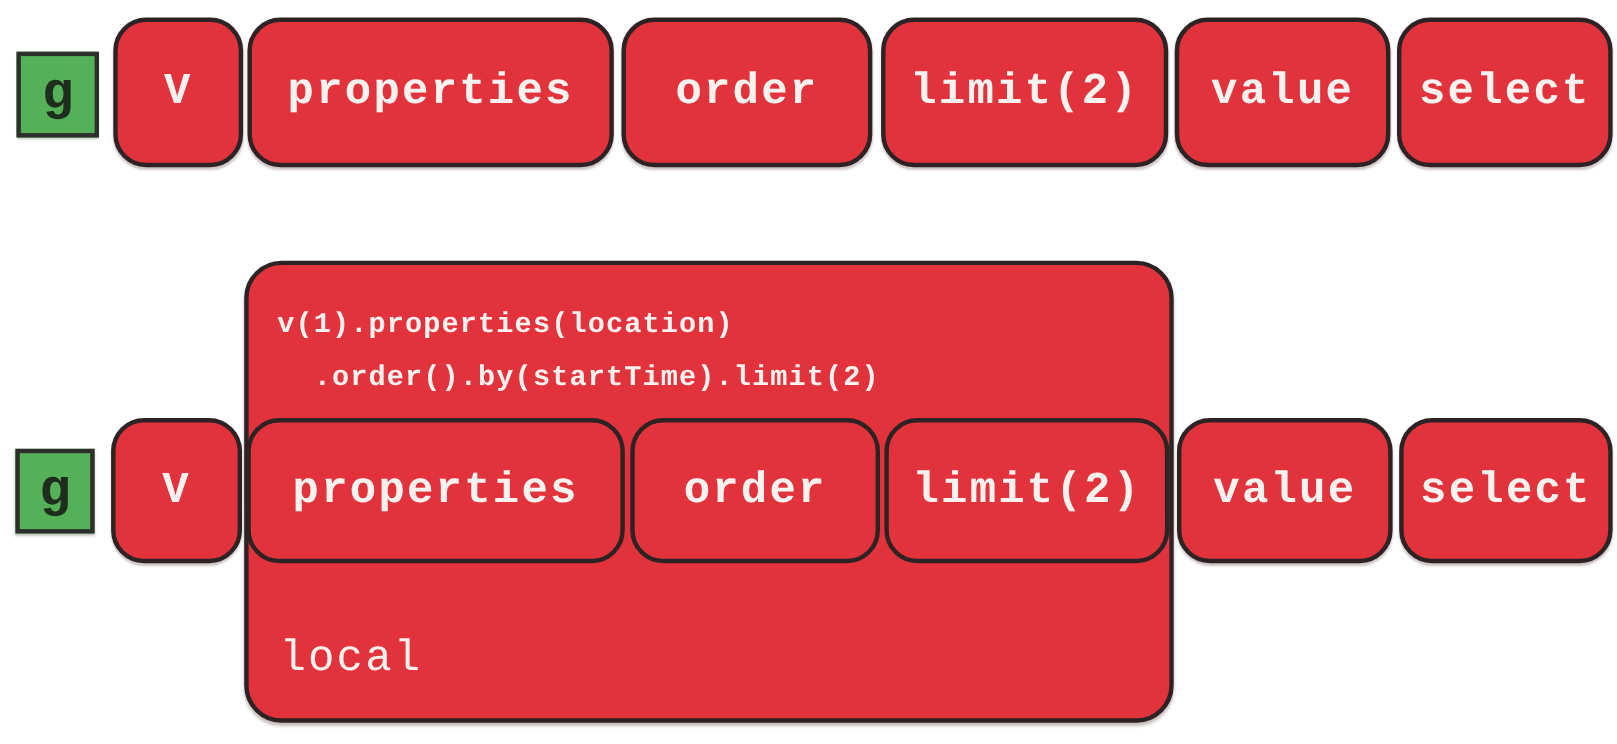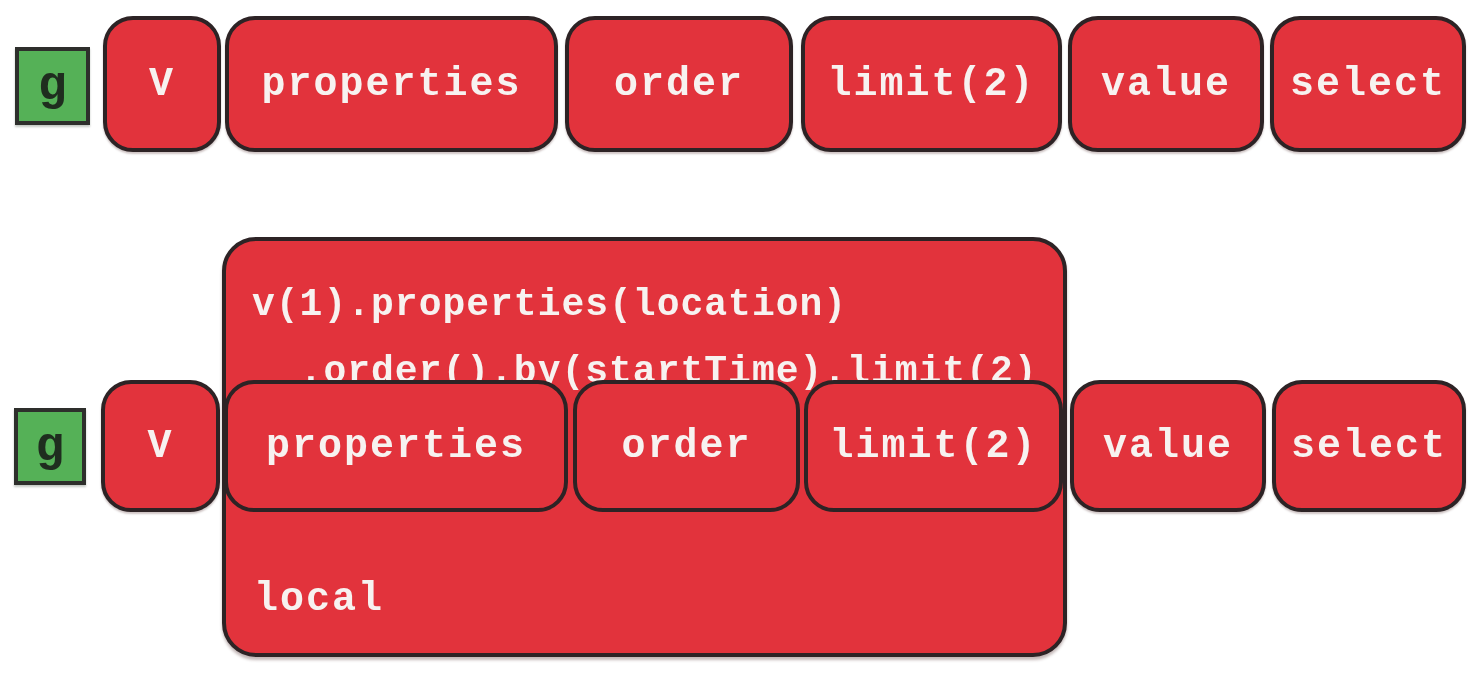--- a/index.html
+++ b/index.html
@@ -57,31 +57,31 @@
     border: 4px solid var(--box-border);
     border-radius: 34px;
     box-shadow: 0 3px 3px rgba(60,20,20,0.3);
   }
   .container-box .code {
     position: absolute;
     left: 26px;
     top: 30px;
     color: var(--text-light);
     font-weight: bold;
-    font-size: 38px;
-    line-height: 67px;
+    font-size: 26px;
+    line-height: 48px;
     white-space: pre;
     letter-spacing: 1px;
   }
   .container-box .scope-label {
     position: absolute;
     left: 28px;
     top: 336px;
     color: var(--text-light);
-    font-weight: bold;
+    font-weight: normal;
     font-size: 40px;
     letter-spacing: 2px;
   }
   
   .g1 { left: 15px;  top: 47px; width: 75px;  height: 78px; }
   .v1 { left: 103px; top: 16px; width: 118px; height: 136px; }
   .p1 { left: 225px; top: 16px; width: 333px; height: 136px; }
   .o1 { left: 565px; top: 16px; width: 228px; height: 136px; }
   .l1 { left: 801px; top: 16px; width: 261px; height: 136px; }
   .va1 { left: 1068px; top: 16px; width: 196px; height: 136px; }

